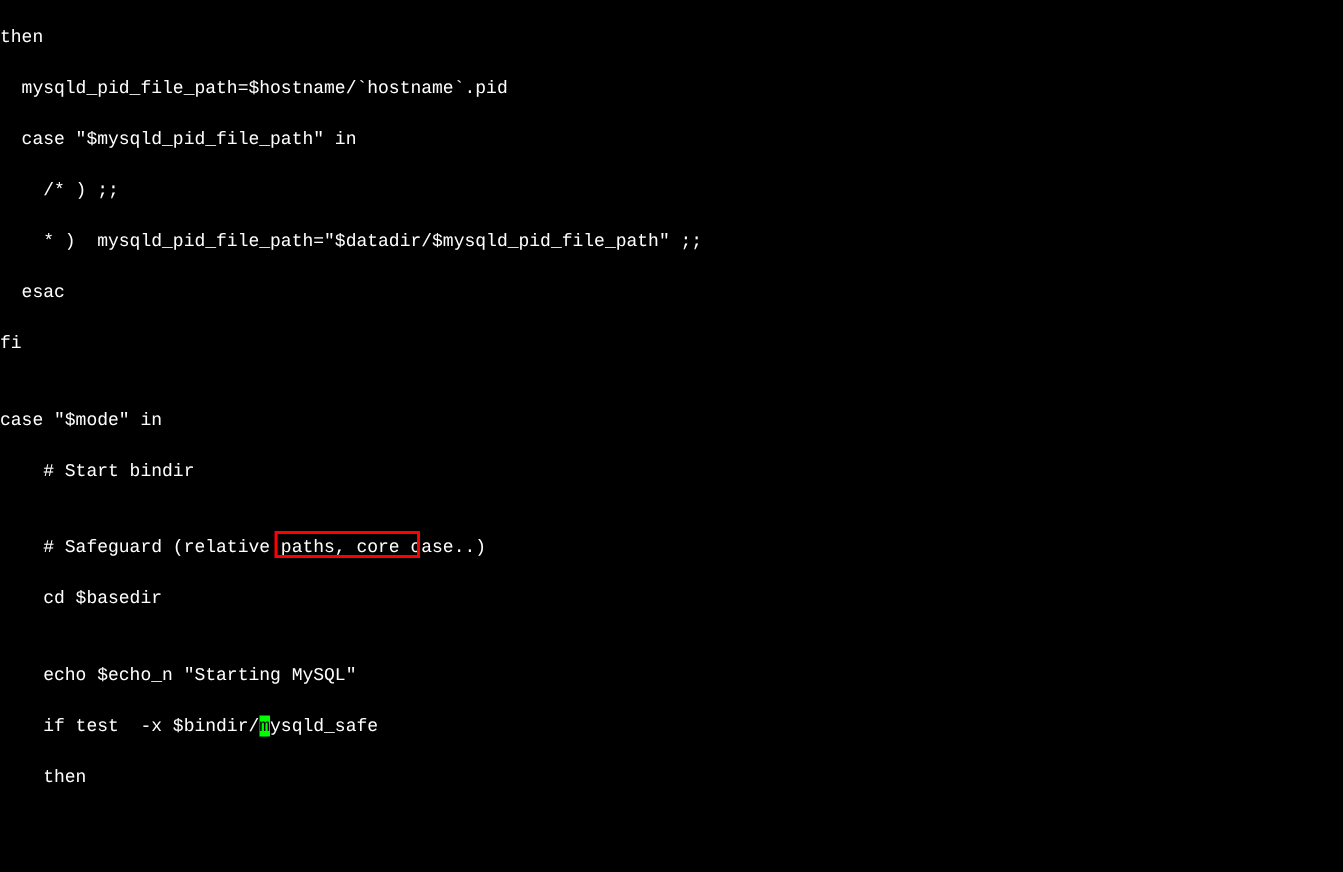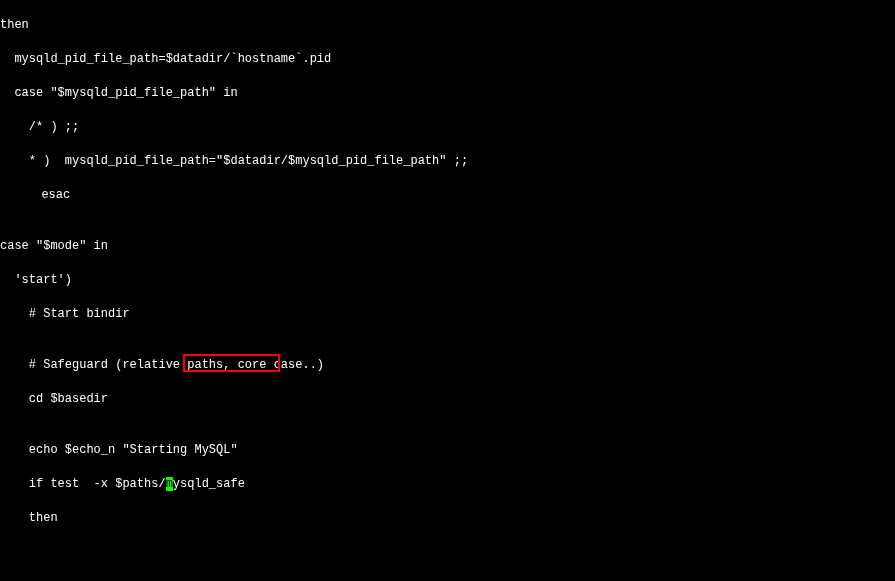--- a/index.html
+++ b/index.html
@@ -32,35 +32,35 @@
     border: 2px solid #ff0000;
     pointer-events: none;
     box-sizing: border-box;
   }
 </style>
 </head>
 <body>
 
 <div class="code-area">
 <span class="line" style="display: block;">then</span>
-<span class="line" style="display: block;">  mysqld_pid_file_path=$datadir/`hostname`.pid</span>
+<span class="line" style="display: block;">  mysqld_pid_file_path=$hostname/`hostname`.pid</span>
 <span class="line" style="display: block;">  case "$mysqld_pid_file_path" in</span>
 <span class="line" style="display: block;">    /* ) ;;</span>
 <span class="line" style="display: block;">    * )  mysqld_pid_file_path="$datadir/$mysqld_pid_file_path" ;;</span>
-<span class="line" style="display: block; padding-left: 27px;">  esac</span>
+<span class="line" style="display: block;">  esac</span>
+<span class="line" style="display: block;">fi</span>
 <span class="line" style="display: block;"></span>
 <span class="line" style="display: block;">case "$mode" in</span>
-<span class="line" style="display: block;">  'start')</span>
 <span class="line" style="display: block;">    # Start bindir</span>
 <span class="line" style="display: block;"></span>
 <span class="line" style="display: block;">    # Safeguard (relative paths, core case..)</span>
 <span class="line" style="display: block; font-family: Liberation Mono, monospace;">    cd $basedir</span>
 <span class="line" style="display: block;"></span>
 <span class="line" style="display: block;">    echo $echo_n "Starting MySQL"</span>
-<span class="line" style="display: block;"><span>    if test  -x $paths/</span><span class="cursor">m</span><span>ysqld_safe</span></span>
+<span class="line" style="display: block;"><span>    if test  -x $bindir/</span><span class="cursor">m</span><span>ysqld_safe</span></span>
 <span class="line" style="display: block;">    then</span>
 
 
 
 
 <span class="line" style="display: block;"></span>
 
 
 
 

